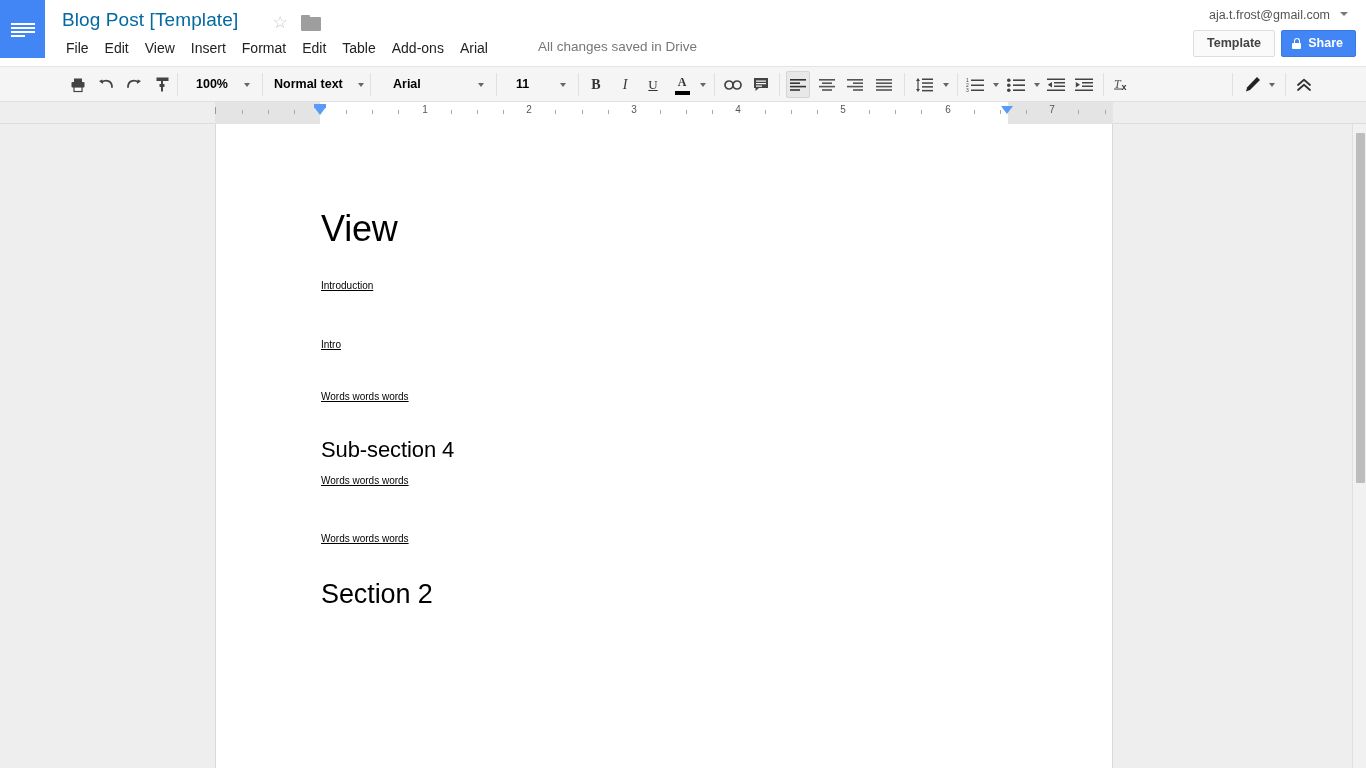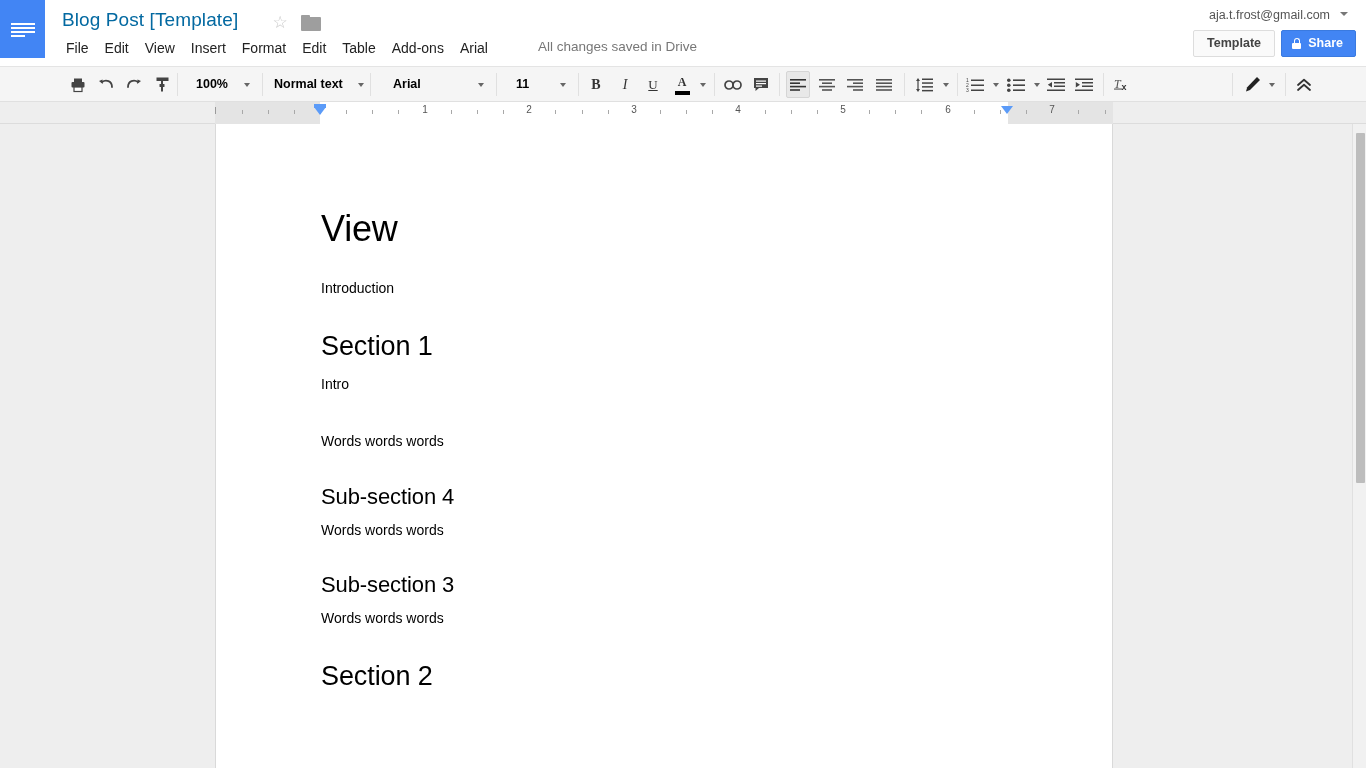--- a/index.html
+++ b/index.html
@@ -226,21 +226,21 @@
     position: absolute; top: 84px; left: 105px;
     width: 688px;
     color: #000000;
   }
   .h-title {
     font-size: 36px; font-weight: normal; line-height: 1.15;
     letter-spacing: -0.2px;
     margin-bottom: 0;
   }
   .p-body {
-    font-size: 14px; line-height: 1.2; font-weight: normal;
+    font-size: 10px; line-height: 1.2; font-weight: normal; text-decoration: underline;
   }
   .h-section {
     font-size: 27px; font-weight: normal; line-height: 1.18;
     letter-spacing: -0.1px;
   }
   .h-sub {
     font-size: 22px; font-weight: normal; line-height: 1.18;
     letter-spacing: -0.1px;
   }
   .sp-title-intro { height: 31px; }
@@ -602,35 +602,33 @@
 
 <div class="doc-area">
   <div class="page">
     <div class="page-body">
 
       <div class="h-title">View</div>
       <div class="sp-title-intro"></div>
       <div class="p-body">Introduction</div>
       <div class="sp-intro-sec"></div>
 
-      <div class="h-section">Section 1</div>
       <div class="sp-sec-body"></div>
       <div class="p-body">Intro</div>
       <div class="sp-body-sub"></div>
 
       <div class="sp-sub-body"></div>
       <div class="p-body">Words words words</div>
       <div class="sp-body-sub2"></div>
 
       <div class="h-sub">Sub-section 4</div>
       <div class="sp-sub-body"></div>
       <div class="p-body">Words words words</div>
       <div class="sp-body-sub2"></div>
 
-      <div class="h-sub">Sub-section 3</div>
       <div class="sp-sub-body"></div>
       <div class="p-body">Words words words</div>
       <div class="sp-before-sec2"></div>
 
       <div class="h-section">Section 2</div>
     </div>
   </div>
 </div>
 
 <div class="vscroll">

